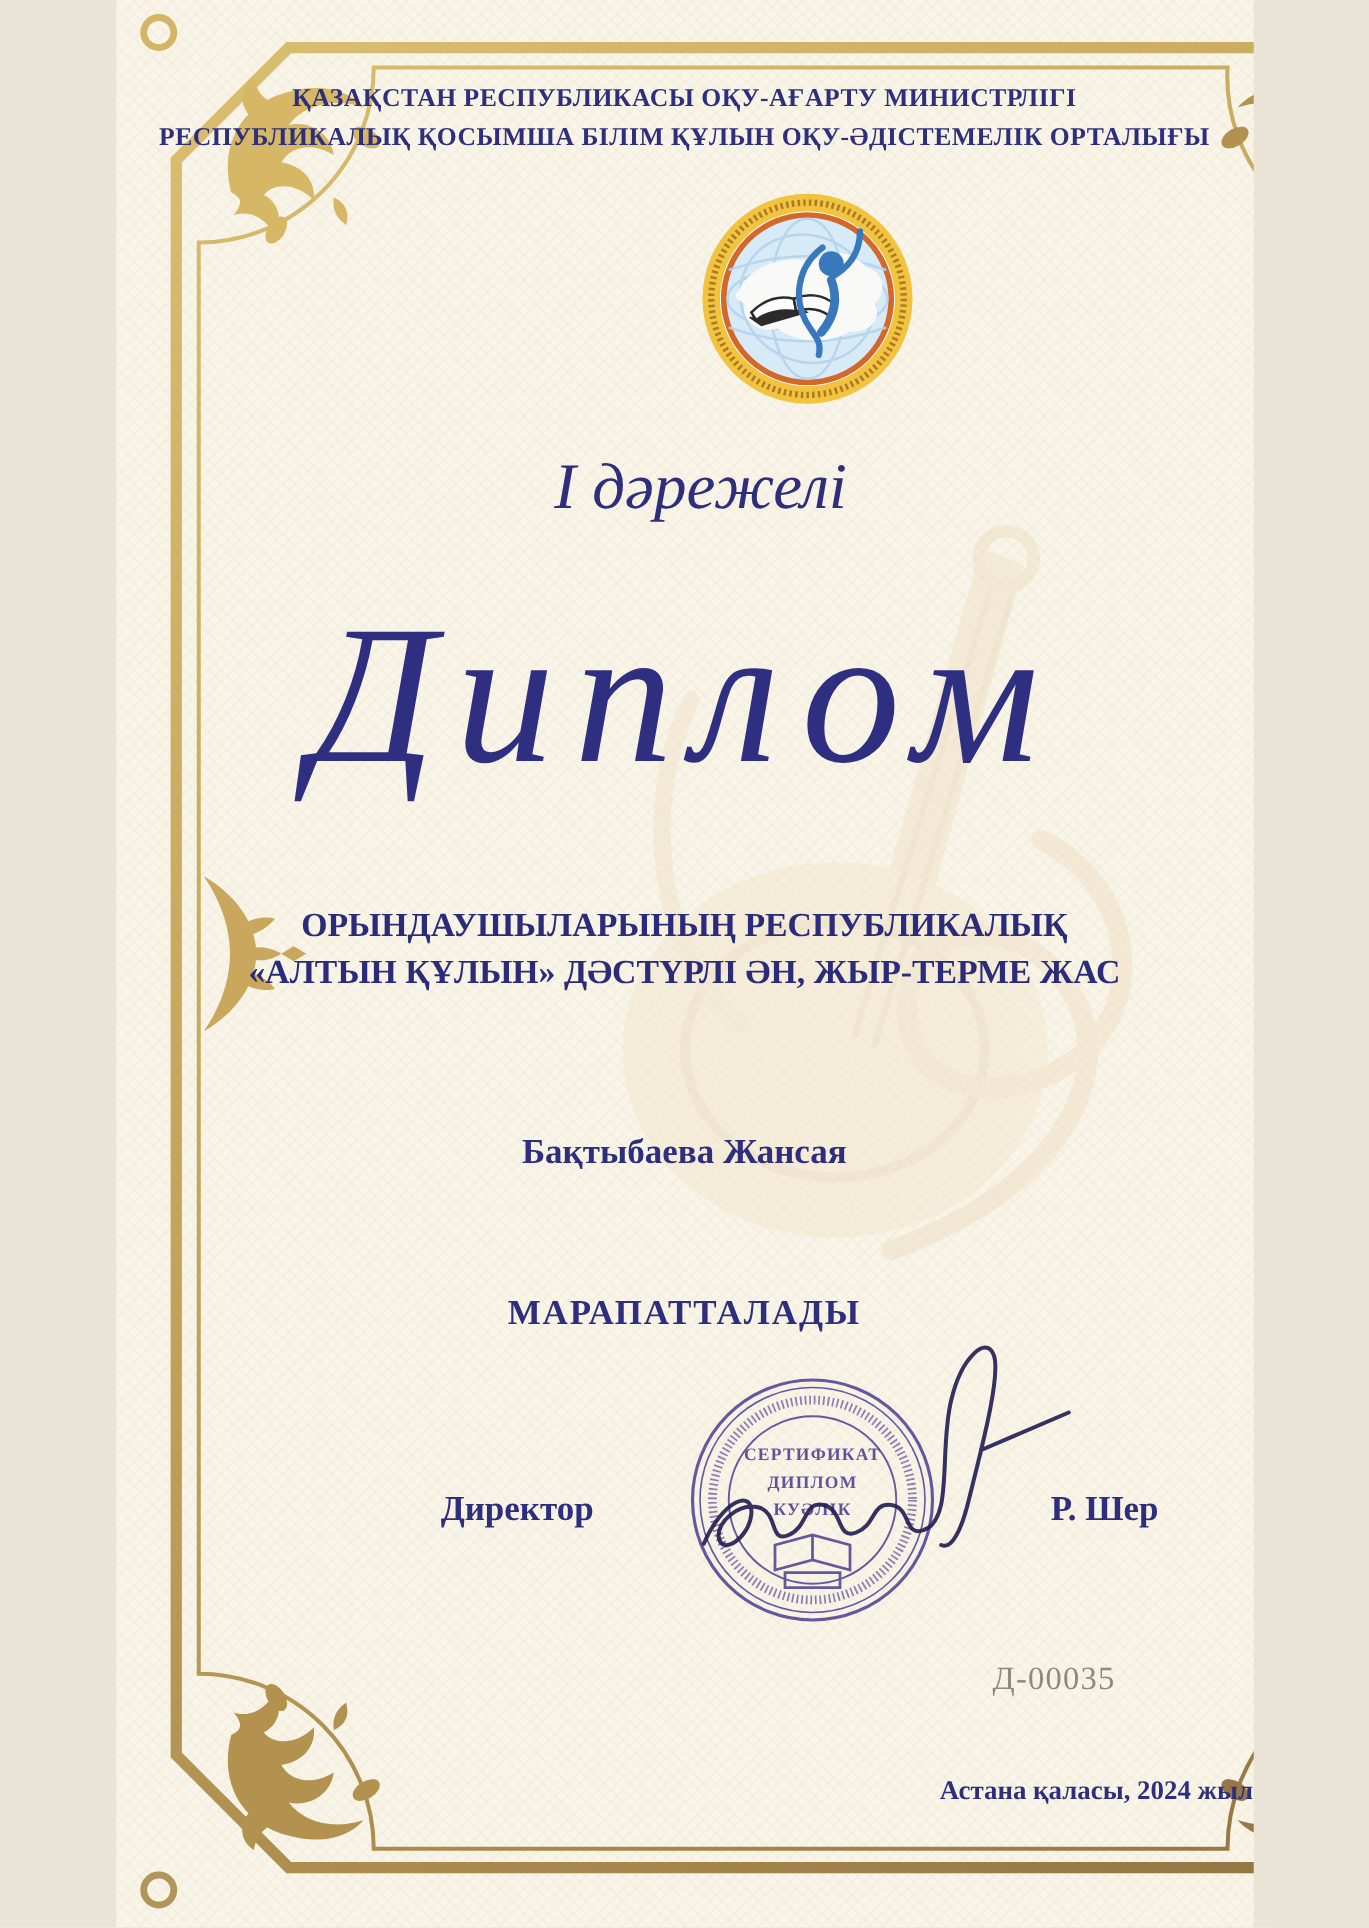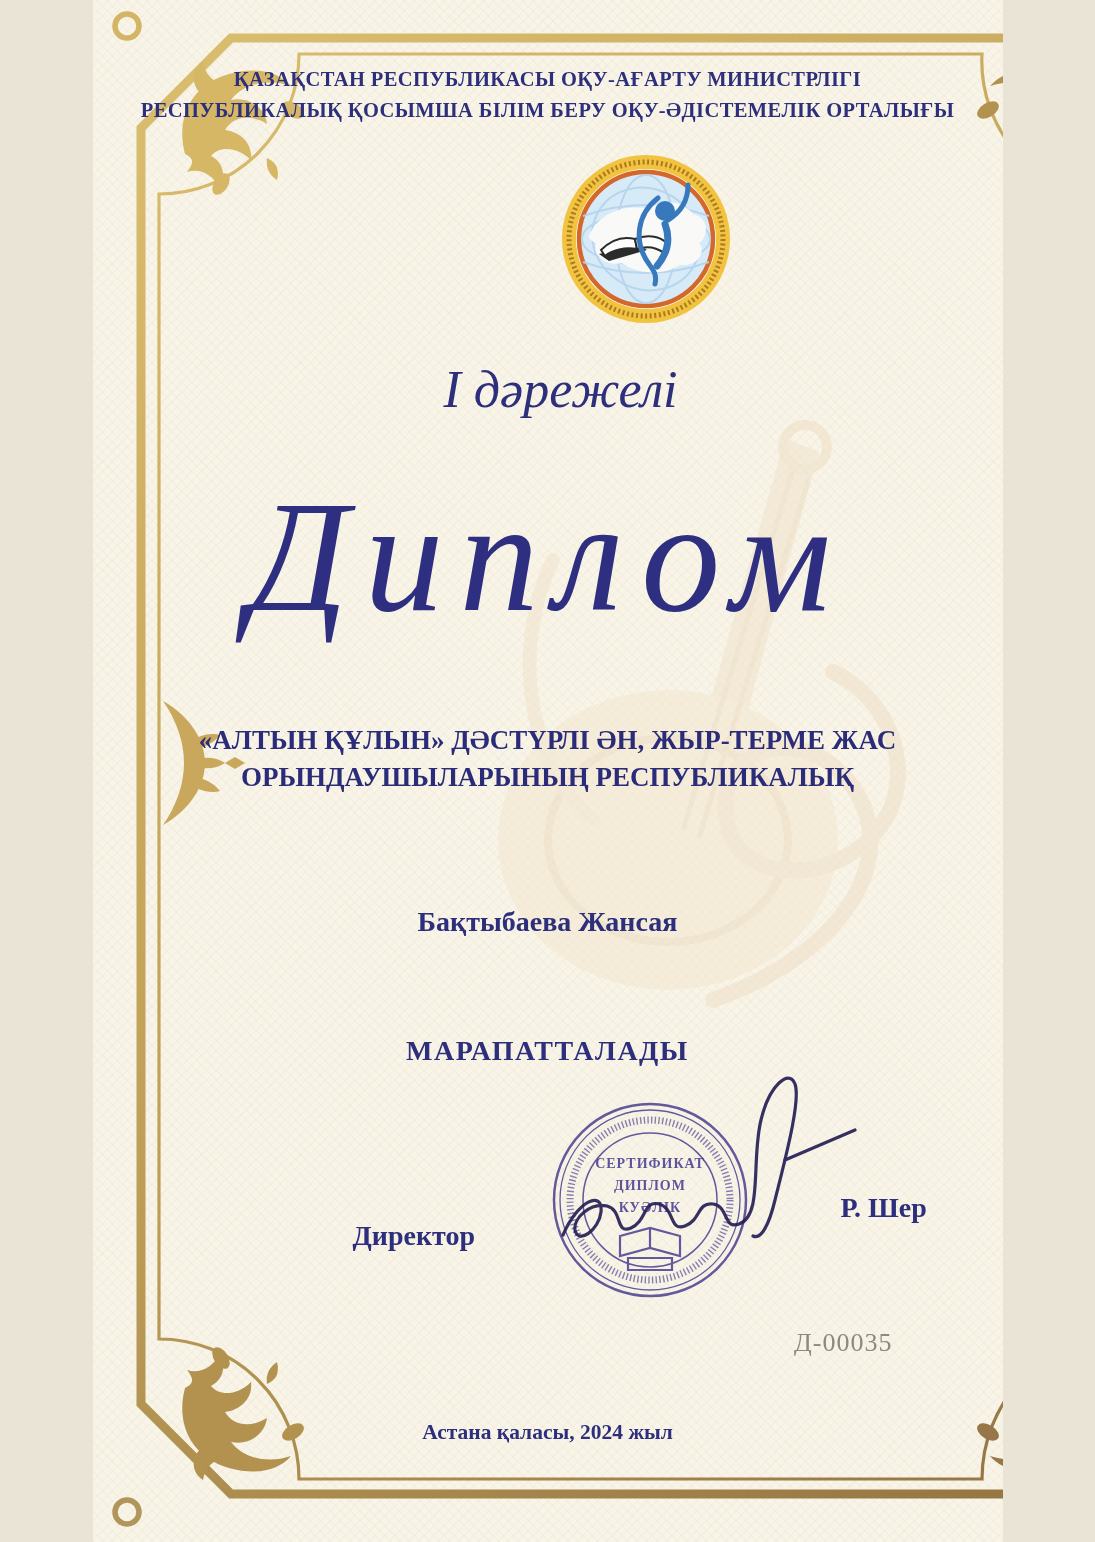--- a/index.html
+++ b/index.html
@@ -24,24 +24,24 @@
     font-size:158px;
     font-style:italic;
     letter-spacing:16px;
     color:#2e2f80;
     line-height:210px;
   }
   .award{top:722px;font-weight:bold;font-size:27px;line-height:37px;color:#2b2c79;}
   .recipient{top:906px;font-weight:bold;font-size:28px;}
   .verb{top:1016px;font-weight:bold;font-size:28px;letter-spacing:1.5px;margin-top:19px;}
   .sig-label{top:1192px;font-weight:bold;font-size:28px;}
-  .role{left:260px;margin-top:28px;}
+  .role{left:260px;}
   .signer{left:748px;}
   .serial{top:1328px;right:110px;font-size:26px;color:#8a8a80;letter-spacing:1px;}
-  .footer{top:1420px;font-weight:bold;font-size:21.5px;}
+  .footer{top:1420px;font-weight:bold;font-size:21.5px;text-align:right;}
   svg{display:block;}
 </style>
 </head>
 <body>
 
 <div class="page">
 
   <svg class="abs" style="left:0;top:0;" width="1095" height="1542" viewBox="0 0 1095 1542" aria-hidden="true">
     <g opacity="0.5">
       <path d="M648,735 L614,712 L692,438 L726,452 Z" fill="#f1e2ca"></path>
@@ -90,21 +90,21 @@
     <use href="#cornerFlourish" transform="translate(1017,62) scale(-1,1)" fill="#b3924f"></use>
     <use href="#cornerFlourish" transform="translate(78,1480) scale(1,-1)" fill="#b3924f"></use>
     <use href="#cornerFlourish" transform="translate(1017,1480) scale(-1,-1)" fill="#97774a"></use>
 
     <use href="#edgeFleur" transform="translate(70,763)" fill="#c9a75c"></use>
     <use href="#edgeFleur" transform="translate(1030,763) scale(-1,1)" fill="#9a7a48"></use>
   </svg>
 
   <div class="abs center-text" style="top:64px;">
     <div class="header-line navy">ҚАЗАҚСТАН РЕСПУБЛИКАСЫ ОҚУ-АҒАРТУ МИНИСТРЛІГІ</div>
-    <div class="header-line navy">РЕСПУБЛИКАЛЫҚ ҚОСЫМША БІЛІМ БЕРУ ОҚУ-ӘДІСТЕМЕЛІК ОРТАЛЫҒЫ</div>
+    <div class="header-line navy">РЕСПУБЛИКАЛЫҚ ҚОСЫМША БІЛІМ ҚҰЛЫН ОҚУ-ӘДІСТЕМЕЛІК ОРТАЛЫҒЫ</div>
   </div>
 
   <svg class="abs" style="left:468px;top:154px;" width="170" height="170" viewBox="0 0 170 170" aria-hidden="true">
     <circle cx="85" cy="85" r="84" fill="#f2c33e"></circle>
     <circle cx="85" cy="85" r="77" fill="none" stroke="#7a4a18" stroke-width="5" stroke-dasharray="2 2.6" opacity="0.6"></circle>
     <circle cx="85" cy="85" r="70" fill="#ffffff"></circle>
     <circle cx="85" cy="85" r="67" fill="#d7eaf8" stroke="#d4682b" stroke-width="4.5"></circle>
     <g stroke="#b5d3ec" stroke-width="2" fill="none" opacity="0.9">
       <ellipse cx="85" cy="85" rx="64" ry="26"></ellipse>
       <ellipse cx="85" cy="85" rx="30" ry="64"></ellipse>
@@ -123,22 +123,22 @@
       <path d="M104,70 C110,86 106,100 96,112" stroke-width="7"></path>
       <path d="M107,66 C120,58 127,46 127,31" stroke-width="5"></path>
     </g>
   </svg>
 
   <div class="abs center-text degree navy">І дәрежелі</div>
 
   <div class="abs center-text big-title">Диплом</div>
 
   <div class="abs center-text award">
+    <div>ОРЫНДАУШЫЛАРЫНЫҢ РЕСПУБЛИКАЛЫҚ</div>
     <div>«АЛТЫН ҚҰЛЫН» ДӘСТҮРЛІ ӘН, ЖЫР-ТЕРМЕ ЖАС</div>
-    <div>ОРЫНДАУШЫЛАРЫНЫҢ РЕСПУБЛИКАЛЫҚ</div>
   </div>
 
   <div class="abs center-text recipient navy">Бақтыбаева Жансая</div>
 
   <div class="abs center-text verb navy">МАРАПАТТАЛАДЫ</div>
 
   <svg class="abs" style="left:455px;top:1098px;" width="204" height="204" viewBox="-102 -102 204 204" aria-hidden="true">
     <g stroke="#4a3e90" fill="none" opacity="0.85">
       <circle r="96" stroke-width="2.5"></circle>
       <circle r="90" stroke-width="1.3"></circle>

